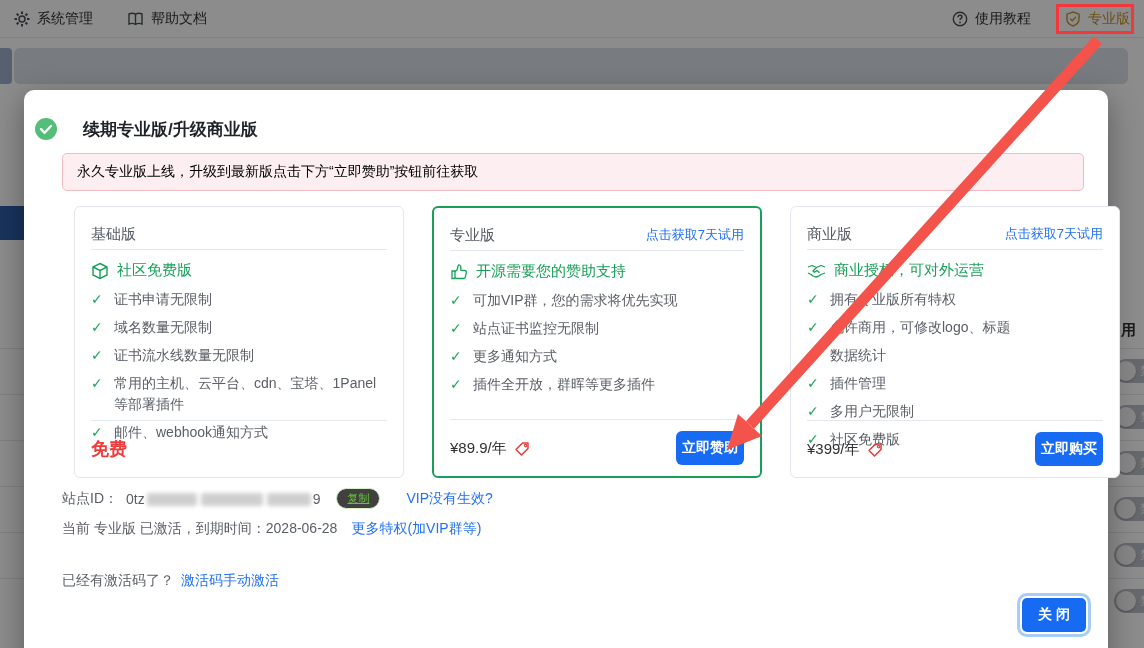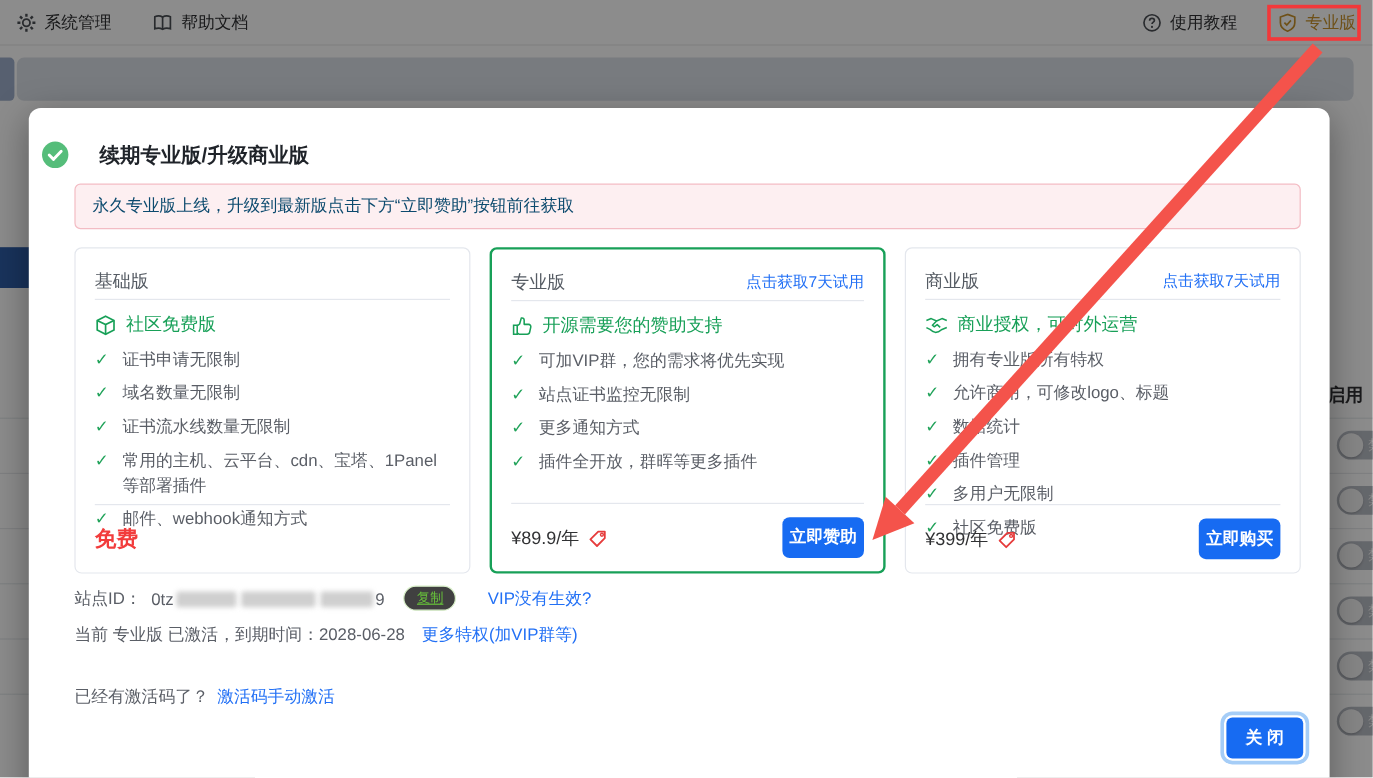--- a/index.html
+++ b/index.html
@@ -27,24 +27,24 @@
   .t-text{position:absolute;left:26px;top:0;line-height:24px;font-size:12px;color:#f7f7f7;}
   
   .overlay{position:absolute;inset:0;background:rgba(0,0,0,0.45);z-index:10;}
   
   .modal{position:absolute;left:24px;top:90px;width:1084px;height:580px;background:#fff;
     border-radius:10px;box-shadow:0 8px 30px rgba(0,0,0,.35);z-index:20;box-sizing:border-box;}
   .m-title-row{position:absolute;left:10px;top:27px;display:flex;align-items:center;gap:25px;}
   .m-title{font-size:17px;font-weight:700;color:#1f2329;}
   .notice{position:absolute;left:38px;top:63px;width:1022px;height:38px;box-sizing:border-box;
     background:#fdeff1;border:1px solid #f3bcc4;border-radius:5px;display:flex;align-items:center;
-    padding:12px 14px;color:#0c4a6e;font-size:14px;}
+    padding:12px 14px;color:#000000;font-size:14px;}
   .cards{position:absolute;left:38px;top:116px;display:flex;gap:16px;}
   .card{position:relative;width:330px;height:272px;box-sizing:border-box;border:1px solid #e4e7ed;
-    border-radius:6px;background:#fff;padding:12px 16px 0 16px;}
+    border-radius:6px;background:#fff;padding:12px 16px 0 16px;margin-left:12px;}
   .card.hl{border:2px solid #18a058;}
   .card-head{display:flex;justify-content:space-between;align-items:center;height:30px;
     border-bottom:1px solid #e4e7ed;}
   .card-name{font-size:15px;color:#555b63;}
   .trial-link{font-size:13px;color:#2270f5;cursor:pointer;text-decoration:none;}
   .tagline{display:flex;align-items:center;gap:8px;color:#18a058;font-size:15px;margin:11px 0 9px 0;}
   .feat{display:flex;gap:9px;font-size:14px;color:#5a5e66;line-height:21px;margin-bottom:7px;}
   .ck{color:#21a35a;font-weight:bold;flex:0 0 14px;}
   .card-foot{position:absolute;left:16px;right:16px;bottom:0;height:56px;border-top:1px solid #e4e7ed;
     display:flex;align-items:center;justify-content:space-between;}

